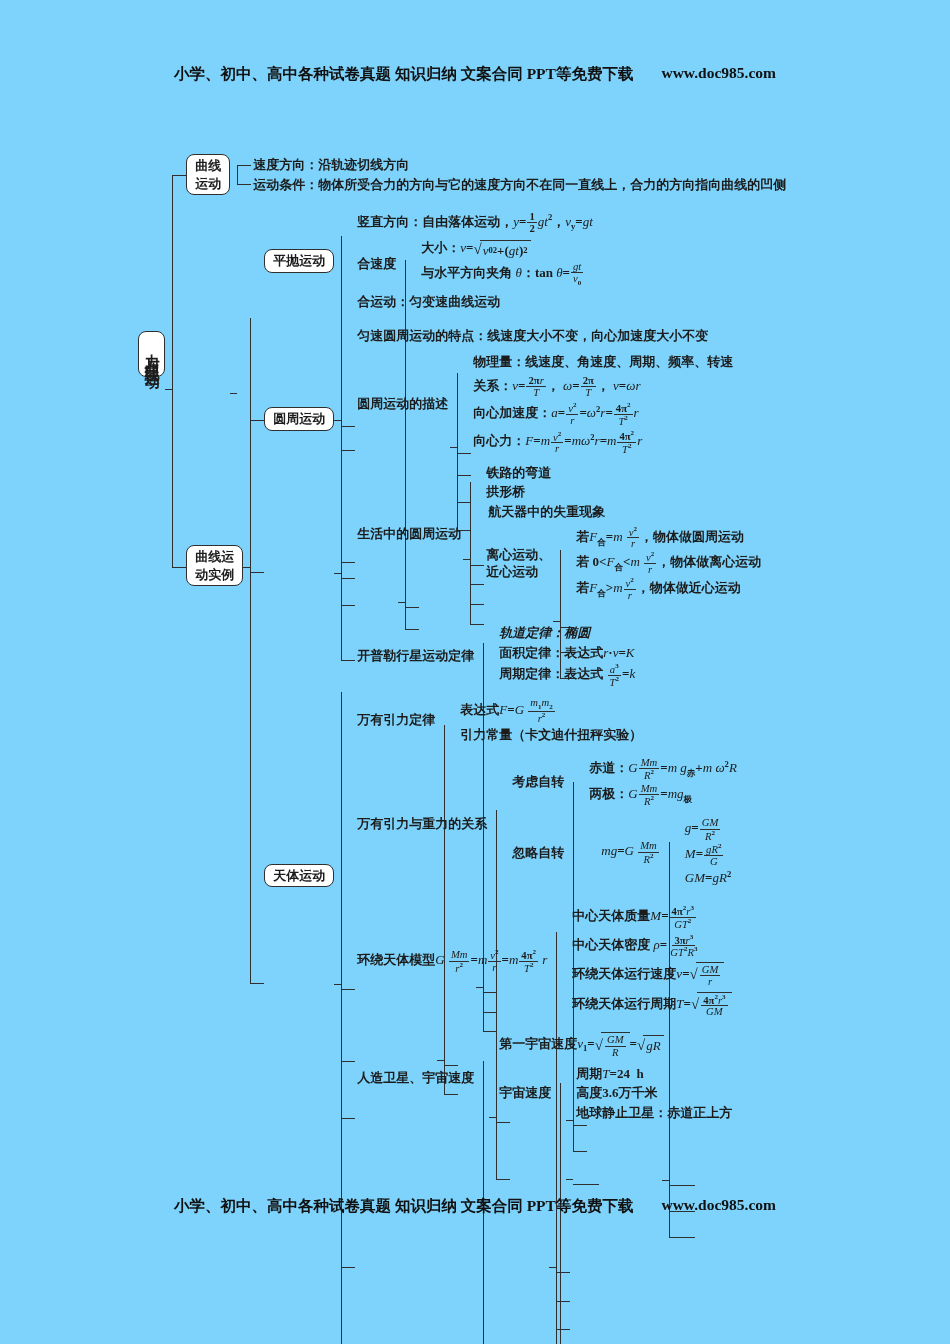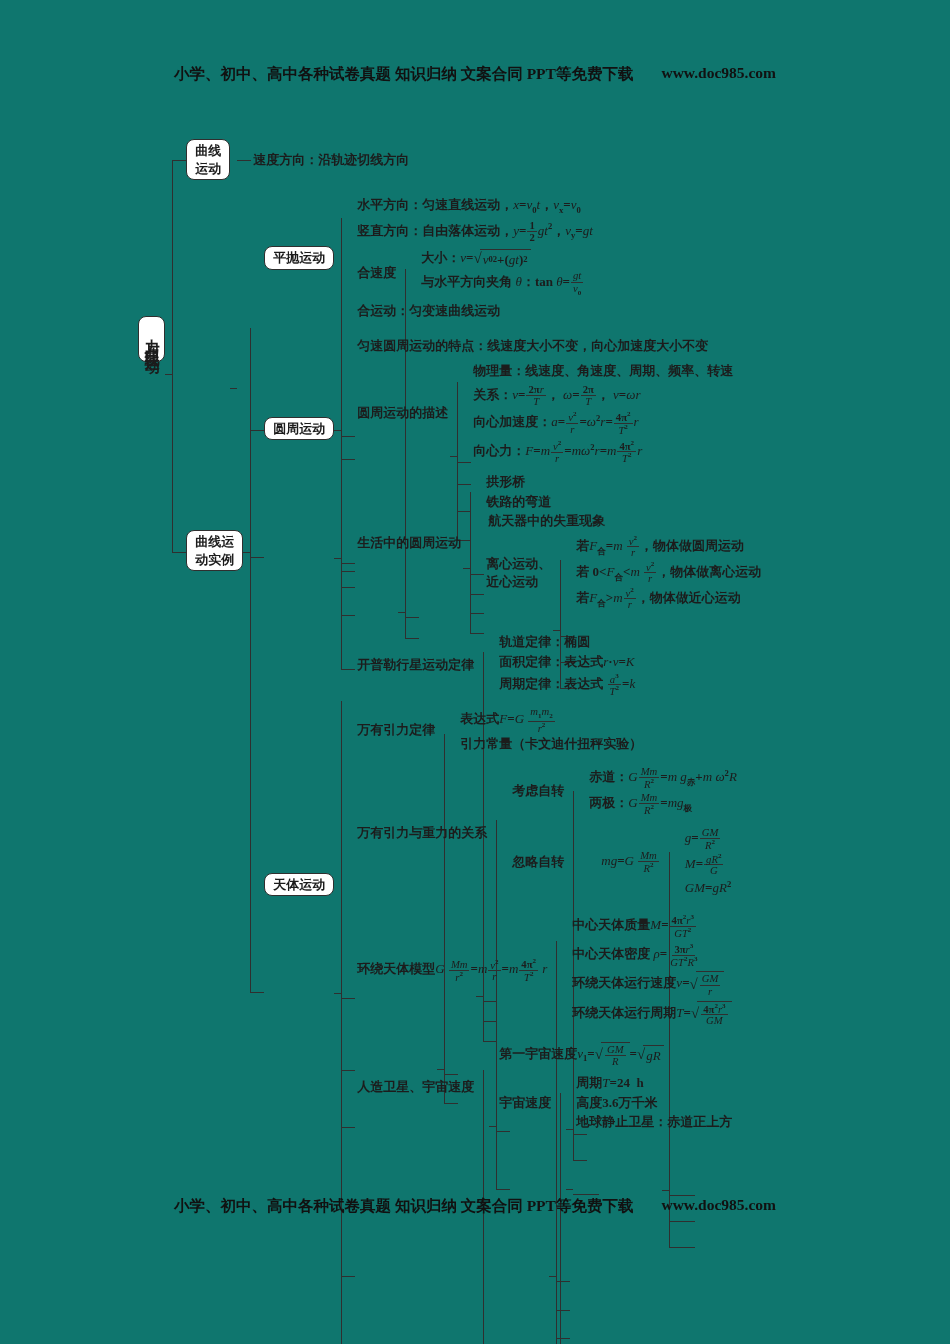--- a/index.html
+++ b/index.html
@@ -1,24 +1,24 @@
 <!DOCTYPE html>
 <html><head>
 <meta charset="utf-8">
 <style>
   *{box-sizing:border-box;}
   html,body{margin:0;padding:0;background:#ffffff;}
-  .page{position:relative;width:950px;height:1344px;background:#0f766e;color:#1c1c1c;
+  .page{position:relative;width:950px;height:1344px;background:#7dd3fc;color:#1c1c1c;
         font-family:"Liberation Serif","DejaVu Serif",serif;font-size:13px;overflow:hidden;}
   .pheader,.pfooter{position:absolute;left:0;width:100%;display:flex;justify-content:center;
         gap:28px;font-size:15.5px;font-weight:bold;color:#111;white-space:nowrap;}
   .pheader{top:64px;}
   .pfooter{top:1196px;}
   .url{font-weight:bold;}
-  .tree{position:absolute;left:138px;top:136px;font-weight:bold;}
+  .tree{position:absolute;left:138px;top:151px;font-weight:bold;}
   
   .nr{display:flex;align-items:center;}
   .nd{flex:0 0 auto;white-space:nowrap;line-height:1.35;padding:0 2px;}
   .box{border:1.4px solid #2f2f2f;border-radius:8px;padding:2px 8px;text-align:center;background:#fff;}
   .vert{writing-mode:vertical-rl;text-orientation:upright;letter-spacing:4px;font-size:15px;
         padding:10px 4px;line-height:1.15;}
   .kids{display:flex;flex-direction:column;justify-content:center;position:relative;margin-left:7px;}
   .kids::before{content:"";position:absolute;left:-7px;width:7px;top:var(--ptick,50%);
         border-top:1.3px solid #2f2f2f;}
   .kid{position:relative;display:flex;padding-left:14px;}
@@ -54,38 +54,38 @@
         <div class="kids" style="--ptick: 238px;">
           <div class="kid" style="padding-top: 3px; padding-bottom: 3px;">
             <div class="nr">
               <div class="nd box">曲线<br>运动</div>
               <div class="kids">
                 <div class="kid" style="padding-top: 1px; padding-bottom: 1px;">
                   <div class="nr">
                     <div class="nd lbl">速度方向：沿轨迹切线方向</div>
                   </div>
                 </div>
+                <div class="kid" style="padding-top: 1px; padding-bottom: 1px;">
+                  <div class="nr">
+                    <div class="nd lbl">运动条件：物体所受合力的方向与它的速度方向不在同一直线上，合力的方向指向曲线的凹侧</div>
+                  </div>
+                </div>
               </div>
             </div>
           </div>
           <div class="kid" style="padding-top: 5px; padding-bottom: 5px; --tick: 369px;">
             <div class="nr" style="align-items: flex-start;">
               <div class="nd box" style="margin-top: 342px;">曲线运<br>动实例</div>
               <div class="kids" style="--ptick: 364px;">
                 <div class="kid" style="padding-top: 6px; padding-bottom: 6px;">
                   <div class="nr">
                     <div class="nd box">平抛运动</div>
                     <div class="kids">
                       <div class="kid" style="padding-top: 2px; padding-bottom: 2px;">
                         <div class="nr">
-                          <div class="nd lbl">水平方向：匀速直线运动，<i>x</i>=<i>v</i><sub>0</sub><i>t</i>，<i>v</i><sub>x</sub>=<i>v</i><sub>0</sub></div>
-                        </div>
-                      </div>
-                      <div class="kid" style="padding-top: 2px; padding-bottom: 2px;">
-                        <div class="nr">
                           <div class="nd lbl">竖直方向：自由落体运动，<i>y</i>=<span class="fr">
                               <span class="nu">1</span>
                               <span class="de">2</span>
                             </span><i>gt</i><sup>2</sup>，<i>v</i><sub>y</sub>=<i>gt</i></div>
                         </div>
                       </div>
                       <div class="kid" style="padding-top: 2px; padding-bottom: 2px;">
                         <div class="nr">
                           <div class="nd lbl">合速度</div>
                           <div class="kids">
@@ -169,26 +169,26 @@
                             </div>
                           </div>
                         </div>
                       </div>
                       <div class="kid" style="padding-top: 3px; padding-bottom: 3px;">
                         <div class="nr">
                           <div class="nd lbl">生活中的圆周运动</div>
                           <div class="kids">
                             <div class="kid" style="padding-top: 1px; padding-bottom: 1px;">
                               <div class="nr">
+                                <div class="nd lbl">铁路的弯道</div>
+                              </div>
+                            </div>
+                            <div class="kid" style="padding-top: 1px; padding-bottom: 1px;">
+                              <div class="nr">
                                 <div class="nd lbl">拱形桥</div>
-                              </div>
-                            </div>
-                            <div class="kid" style="padding-top: 1px; padding-bottom: 1px;">
-                              <div class="nr">
-                                <div class="nd lbl">铁路的弯道</div>
                               </div>
                             </div>
                             <div class="kid" style="padding-top: 1px; padding-bottom: 1px; padding-left: 16px;">
                               <div class="nr">
                                 <div class="nd lbl">航天器中的失重现象</div>
                               </div>
                             </div>
                             <div class="kid" style="padding-top: 3px; padding-bottom: 3px;">
                               <div class="nr">
                                 <div class="nd lbl">离心运动、<br>近心运动</div>
@@ -227,21 +227,21 @@
                   </div>
                 </div>
                 <div class="kid" style="padding-top: 6px; padding-bottom: 6px;">
                   <div class="nr">
                     <div class="nd box">天体运动</div>
                     <div class="kids">
                       <div class="kid" style="padding-top: 3px; padding-bottom: 3px;">
                         <div class="nr">
                           <div class="nd lbl">开普勒行星运动定律</div>
                           <div class="kids">
-                            <div class="kid" style="padding-top: 1px; padding-bottom: 1px;">
+                            <div class="kid" style="padding-top: 1px; padding-bottom: 1px; font-style: italic;">
                               <div class="nr">
                                 <div class="nd lbl">轨道定律：椭圆</div>
                               </div>
                             </div>
                             <div class="kid" style="padding-top: 1px; padding-bottom: 1px;">
                               <div class="nr">
                                 <div class="nd lbl">面积定律：表达式<i>r</i>·<i>v</i>=<i>K</i></div>
                               </div>
                             </div>
                             <div class="kid" style="padding-top: 1px; padding-bottom: 1px;">

